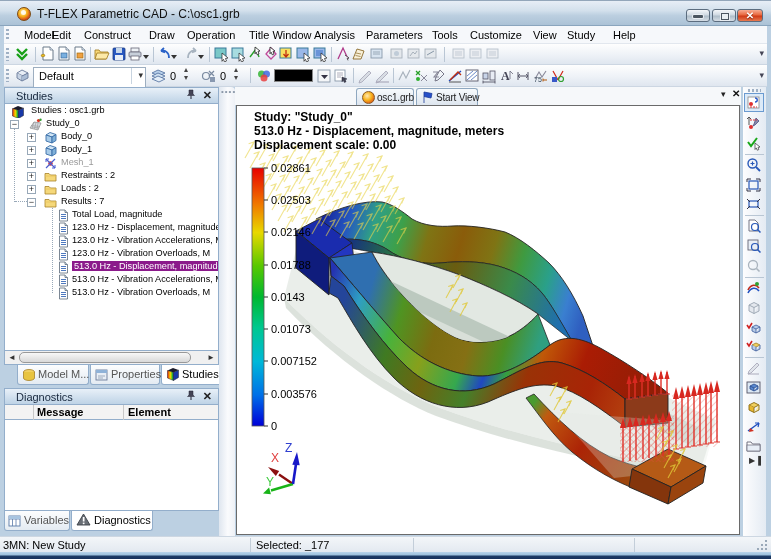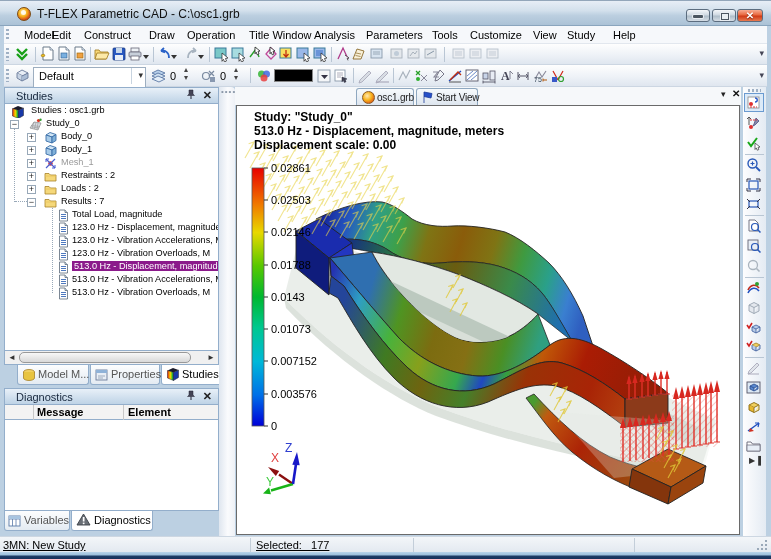--- a/index.html
+++ b/index.html
@@ -83,21 +83,21 @@
 #viewport { position:absolute; left:1px; top:18px; width:504px; height:430px; background:#fff;
   border:1px solid #6a6a6a; }
 
 #rtb { position:absolute; left:743px; top:0; width:23px; height:449px;
   background:linear-gradient(to right,#fdfdfe,#e4ebf3); }
 #rtb .grip { position:absolute; left:5px; top:2px; width:13px; height:3px;
   background:repeating-linear-gradient(to right,#9fb0c4 0 2px,transparent 2px 4px); }
 
 #statusbar { position:absolute; left:0; top:536px; width:771px; height:16px;
   background:linear-gradient(#f3f6f9,#e3e9f0); border-top:1px solid #cdd7e2; color:#000; }
-#statusbar span { position:absolute; top:2px;text-decoration:underline; }
+#statusbar span { position:absolute; top:2px; }
 #statusbar .div { position:absolute; top:1px; width:1px; height:14px; background:#c3ced9; }
 #bottomedge { position:absolute; left:0; top:552px; width:771px; height:7px;
   background:linear-gradient(#b9d4ea,#9cc0dc 40%,#1d3c66 60%,#16305a); }
 
 .trow { position:absolute; left:0; height:13px; width:215px; color:#000; font-size:9.2px; white-space:nowrap; overflow:hidden; }
 .trow .txt { position:absolute; top:0; }
 .sel { background:#8b1a8b; color:#fff; padding:0 2px; }
 .gray { color:#9a9a9a; }
 .exp { position:absolute; top:2px; width:9px; height:9px; border:1px solid #98a8b8; background:#fff;
   font-size:9px; line-height:7px; text-align:center; color:#222; }

